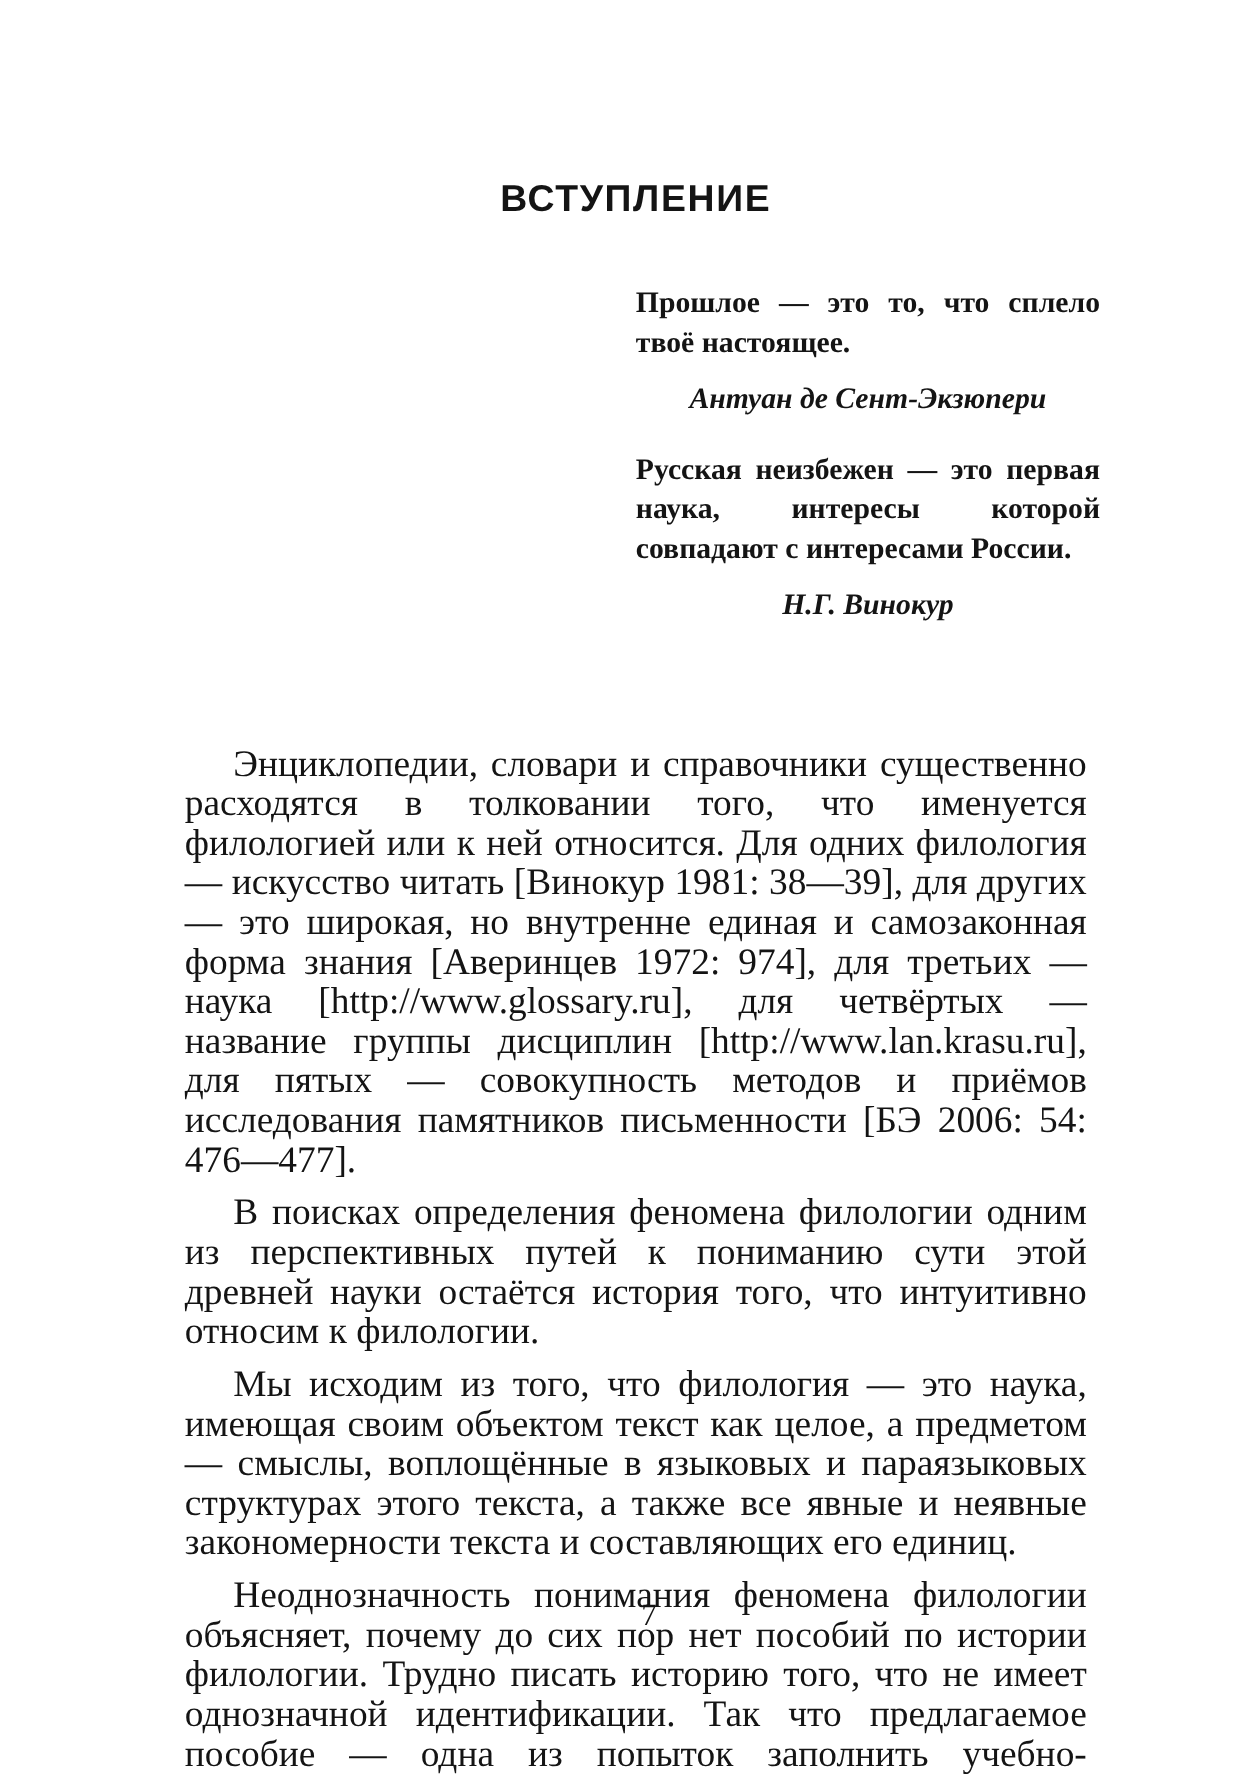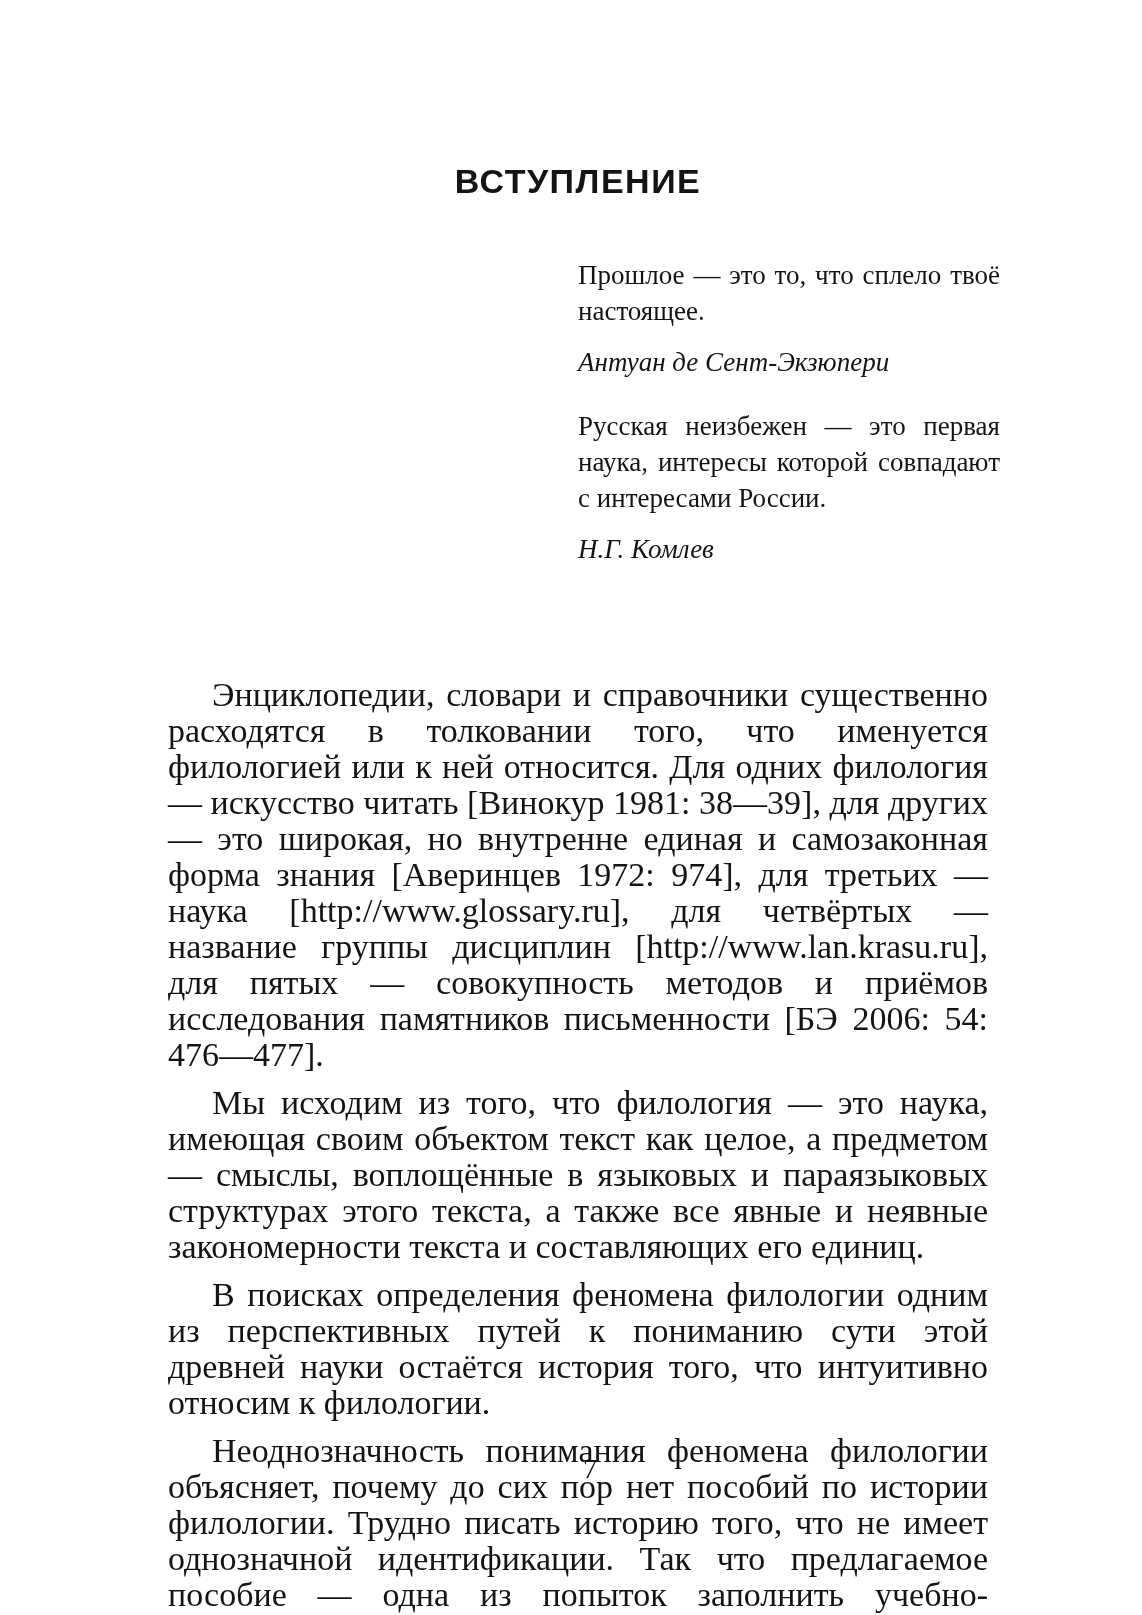--- a/index.html
+++ b/index.html
@@ -26,34 +26,35 @@
     margin-bottom: 56px;
   }
 
   .epigraphs {
     width: 100%;
   }
 
   .epigraph {
     width: 446px;
     margin-left: auto;
+    font-weight: bold;
   }
 
   .epigraph + .epigraph { margin-top: 30px; }
 
   .epi-text {
     font-size: 27px;
     line-height: 36px;
     text-align: justify;
   }
 
   .epi-author {
     font-size: 27px;
     font-style: italic;
-    text-align: left;
+    text-align: center;
     margin-top: 18px;
   }
 
   .body-text {
     margin-top: 112px;
     font-size: 34px;
     line-height: 36px;
     text-align: justify;
   }
 
@@ -79,27 +80,27 @@
 
   <div class="epigraphs">
 
     <div class="epigraph">
       <p class="epi-text">Прошлое — это то, что сплело твоё настоящее.</p>
       <p class="epi-author">Антуан де Сент-Экзюпери</p>
     </div>
 
     <div class="epigraph">
       <p class="epi-text">Русская неизбежен — это первая наука, интересы которой совпадают с интересами России.</p>
-      <p class="epi-author">Н.Г. Комлев</p>
+      <p class="epi-author">Н.Г. Винокур</p>
     </div>
 
   </div>
 
   <div class="body-text">
     <p>Энциклопедии, словари и справочники существенно расходятся в толковании того, что именуется филологией или к ней относится. Для одних филология — искусство читать [Винокур 1981: 38—39], для других — это широкая, но внутренне единая и самозаконная форма знания [Аверинцев 1972: 974], для третьих — наука [http://www.glossary.ru], для четвёртых — название группы дисциплин [http://www.lan.krasu.ru], для пятых — совокупность методов и приёмов исследования памятников письменности [БЭ 2006: 54: 476—477].</p>
+    <p>В поисках определения феномена филологии одним из перспективных путей к пониманию сути этой древней науки остаётся история того, что интуитивно относим к филологии.</p>
     <p>Мы исходим из того, что филология — это наука, имеющая своим объектом текст как целое, а предметом — смыслы, воплощённые в языковых и параязыковых структурах этого текста, а также все явные и неявные закономерности текста и составляющих его единиц.</p>
-    <p>В поисках определения феномена филологии одним из перспективных путей к пониманию сути этой древней науки остаётся история того, что интуитивно относим к филологии.</p>
     <p>Неоднозначность понимания феномена филологии объясняет, почему до сих пор нет пособий по истории филологии. Трудно писать историю того, что не имеет однозначной идентификации. Так что предлагаемое пособие — одна из попыток заполнить учебно-методическую лакуну в филологическом образовании. При этом стоит иметь в виду, что автор — лингвист, хотя и принимавший активное участие в формировании внутрифилологических дисциплин — лингвокультурологии и лингвофольклористики. Языковедческий «акцент» неизбежен. Автора извиняет только то обстоятельство, что мно-</p>
   </div>
 
   <div class="page-number">7</div>
 
 </div>
 
 </body></html>

